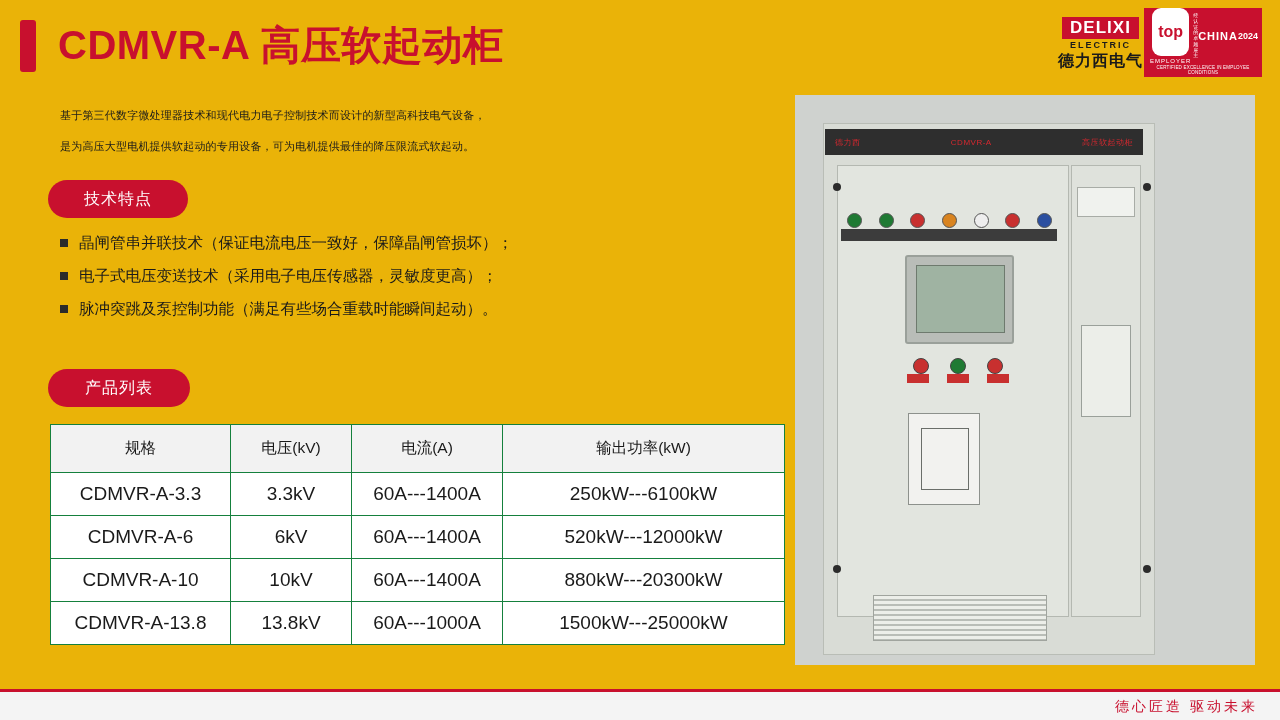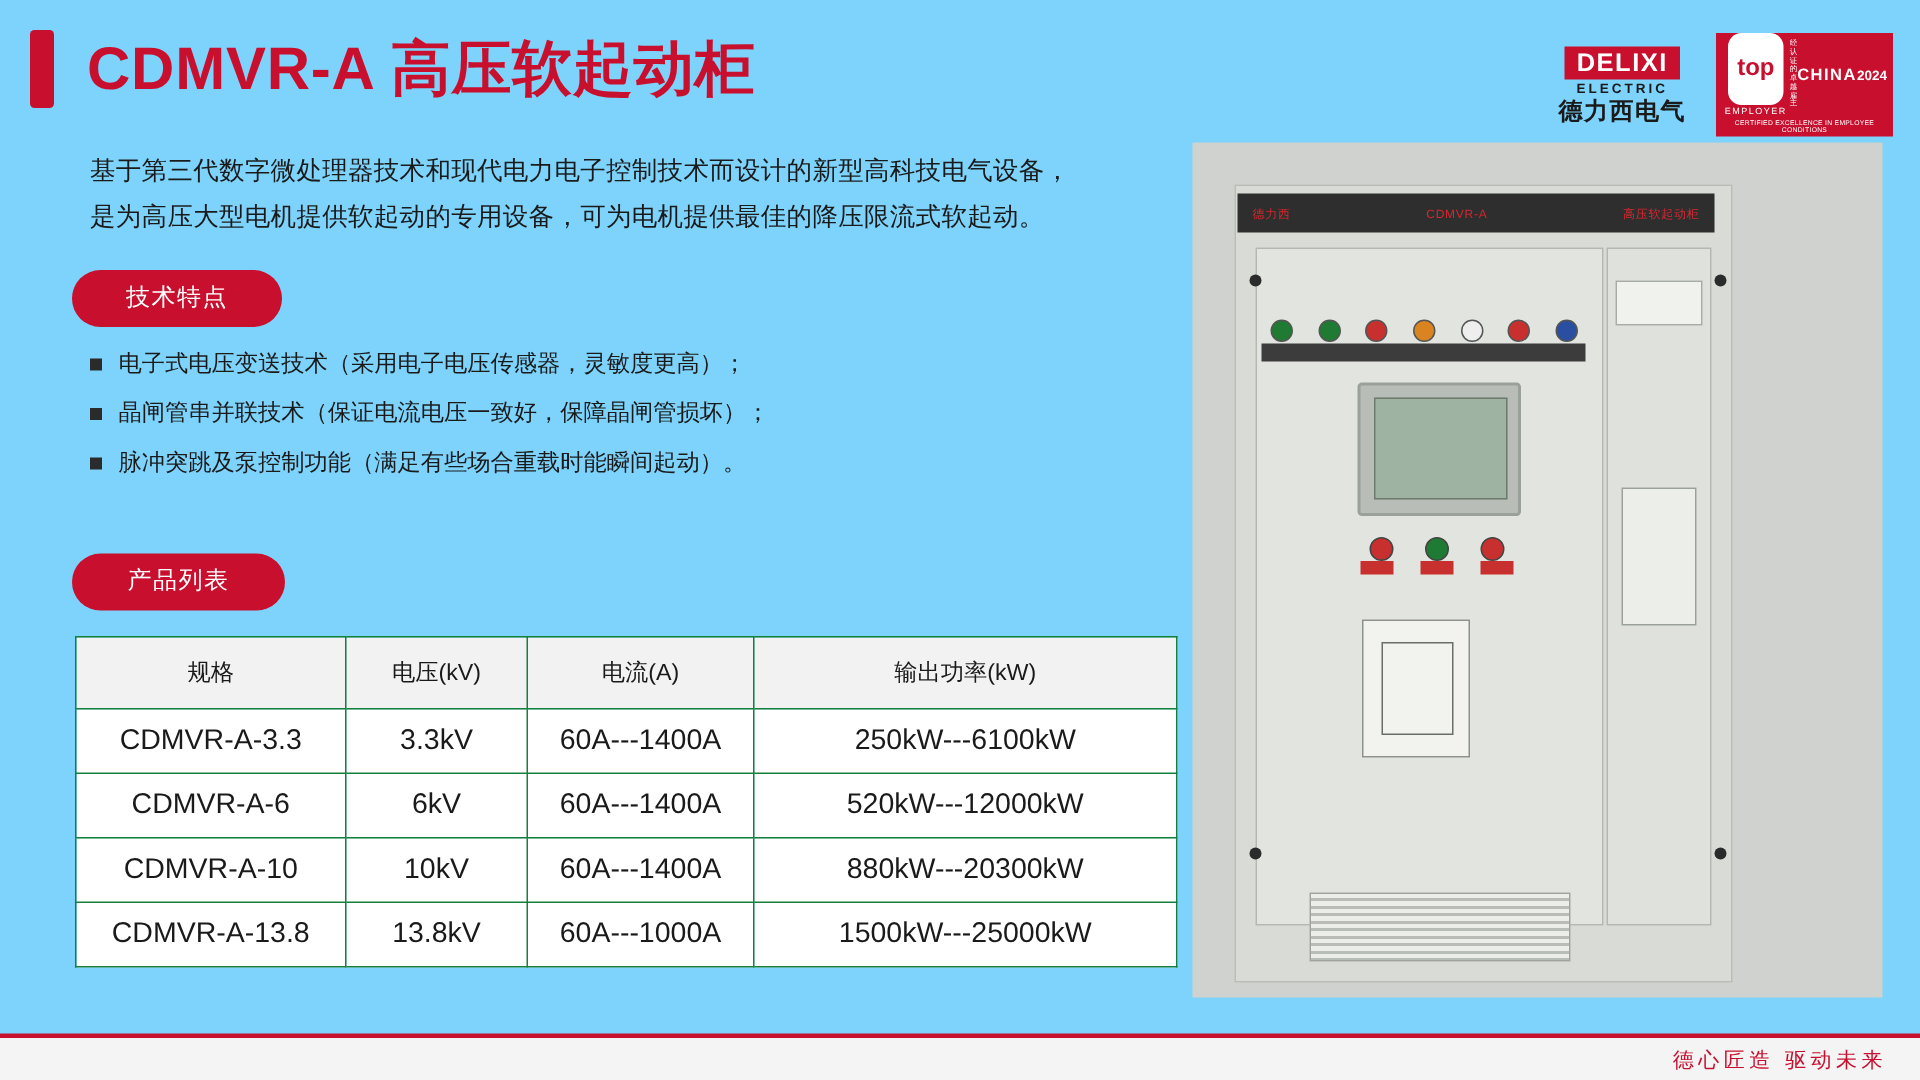--- a/index.html
+++ b/index.html
@@ -12,21 +12,21 @@
     background: #ffffff;
     font-family: "Liberation Sans", "DejaVu Sans", sans-serif;
     overflow: hidden;
     position: relative;
   }
   .slide {
     position: absolute;
     left: 0; top: 0;
     width: 1280px;
     height: 720px;
-    background: #7dd3fc;
+    background: #eab308;
   }
 
   
   .title-bar {
     position: absolute;
     left: 20px;
     top: 20px;
     width: 16px;
     height: 52px;
     background: #c8102e;
@@ -40,24 +40,24 @@
     font-weight: bold;
     color: #c8102e;
     letter-spacing: 0.5px;
     white-space: nowrap;
   }
 
   
   .logo-area {
     position: absolute;
     right: 18px;
-    top: 22px;
+    top: 8px;
     display: flex;
     align-items: center;
-    gap: 20px;
+    gap: 1px;
     justify-content: flex-end;
   }
   .delixi-logo {
     display: flex;
     flex-direction: column;
     align-items: center;
     justify-content: center;
     line-height: 1;
   }
   .delixi-top {
@@ -134,25 +134,24 @@
     padding: 1px 0 2px 0;
     box-sizing: border-box;
   }
 
   
   .intro {
     position: absolute;
     left: 60px;
     top: 100px;
     width: 720px;
-    font-size: 17px;
+    font-size: 11px;
     color: #1a1a1a;
     line-height: 31px;
     letter-spacing: 0.2px;
-    font-family: Liberation Mono, monospace;
   }
 
   
   .pill {
     position: absolute;
     background: #c8102e;
     color: #ffffff;
     border-radius: 22px;
     font-size: 16px;
     height: 38px;
@@ -458,25 +457,25 @@
     <div>基于第三代数字微处理器技术和现代电力电子控制技术而设计的新型高科技电气设备，</div>
     <div>是为高压大型电机提供软起动的专用设备，可为电机提供最佳的降压限流式软起动。</div>
   </div>
 
   <div class="pill" id="pill-tech">技术特点</div>
   <div class="pill" id="pill-list">产品列表</div>
 
   <div class="features">
     <div class="feature-row">
       <div class="bullet-sq"></div>
-      <div class="feature-text">电子式电压变送技术（采用电子电压传感器，灵敏度更高）；</div>
+      <div class="feature-text">晶闸管串并联技术（保证电流电压一致好，保障晶闸管损坏）；</div>
     </div>
     <div class="feature-row">
       <div class="bullet-sq"></div>
-      <div class="feature-text">晶闸管串并联技术（保证电流电压一致好，保障晶闸管损坏）；</div>
+      <div class="feature-text">电子式电压变送技术（采用电子电压传感器，灵敏度更高）；</div>
     </div>
     <div class="feature-row">
       <div class="bullet-sq"></div>
       <div class="feature-text">脉冲突跳及泵控制功能（满足有些场合重载时能瞬间起动）。</div>
     </div>
   </div>
 
   <div class="table-wrap">
     <table class="product-table">
       <thead>

